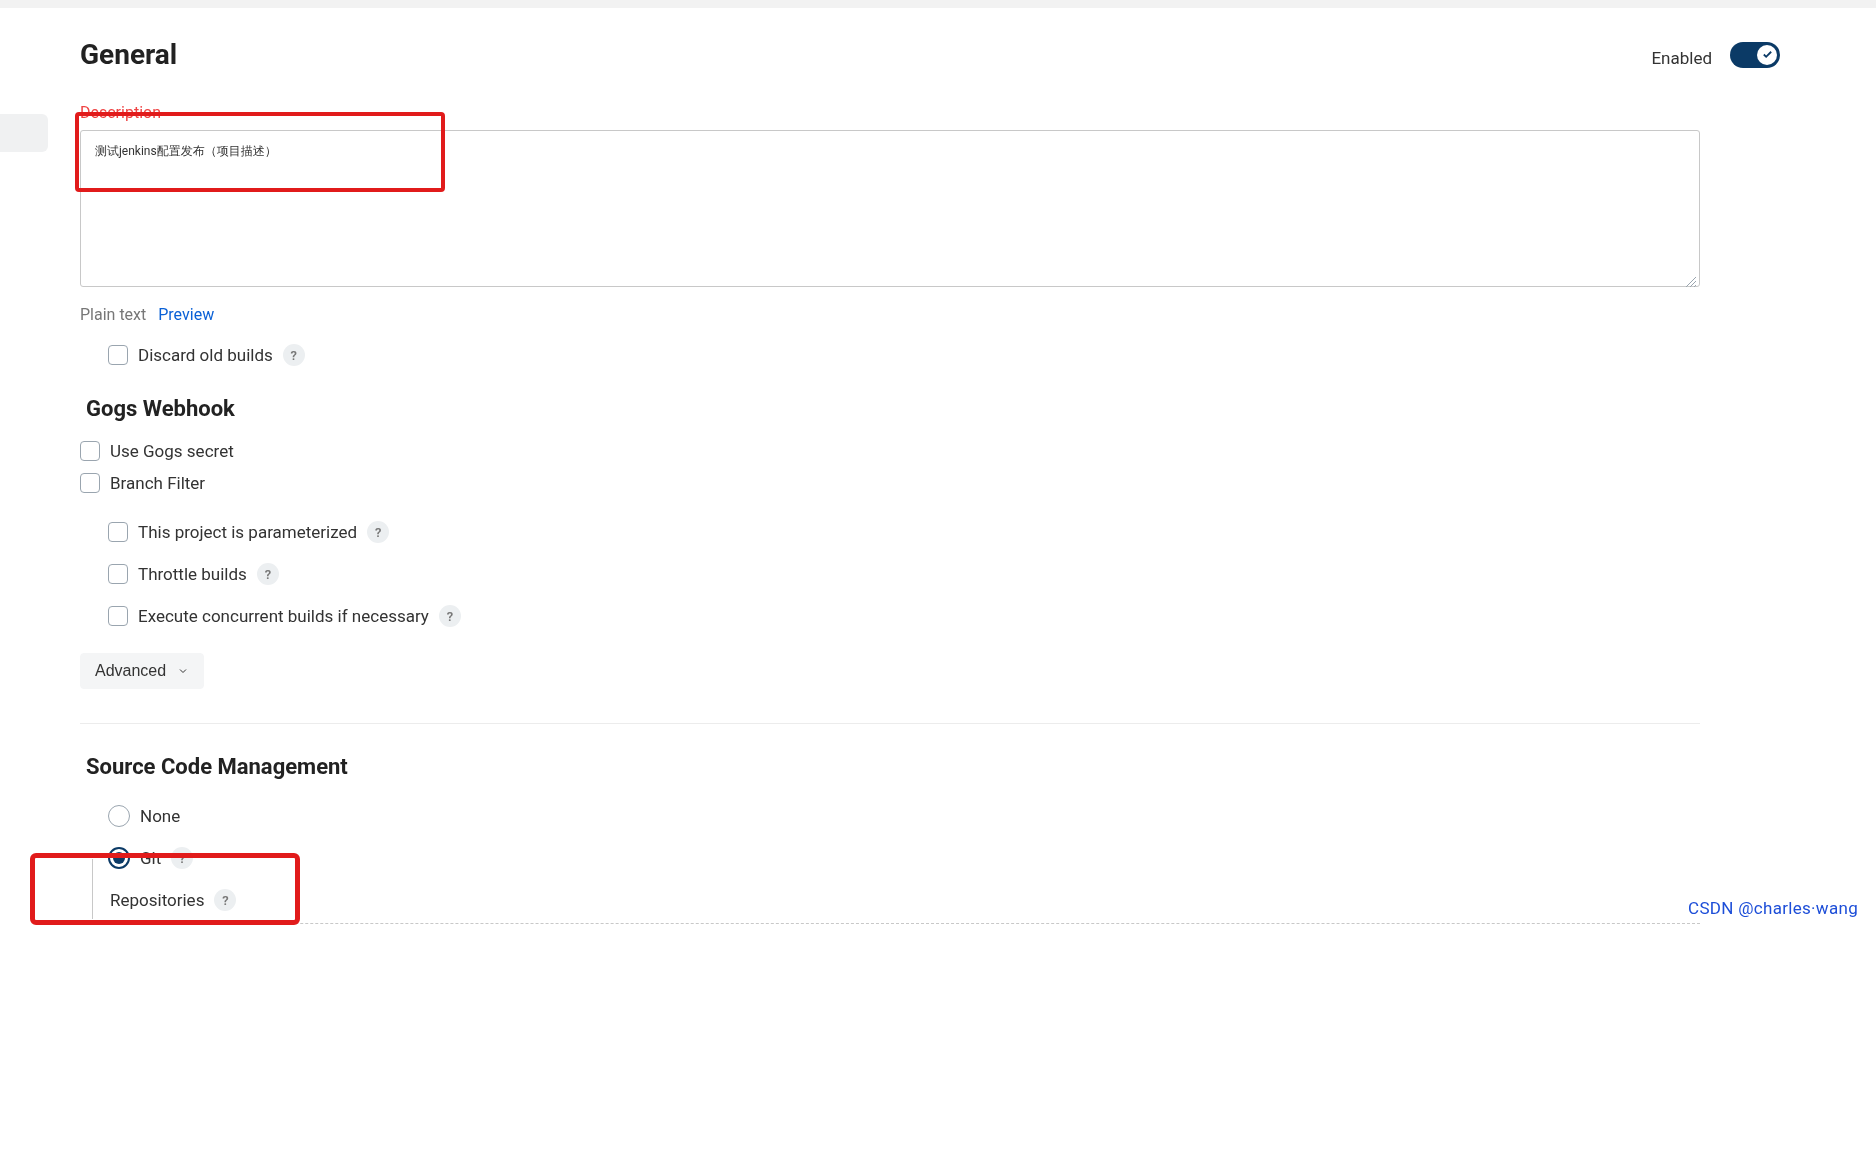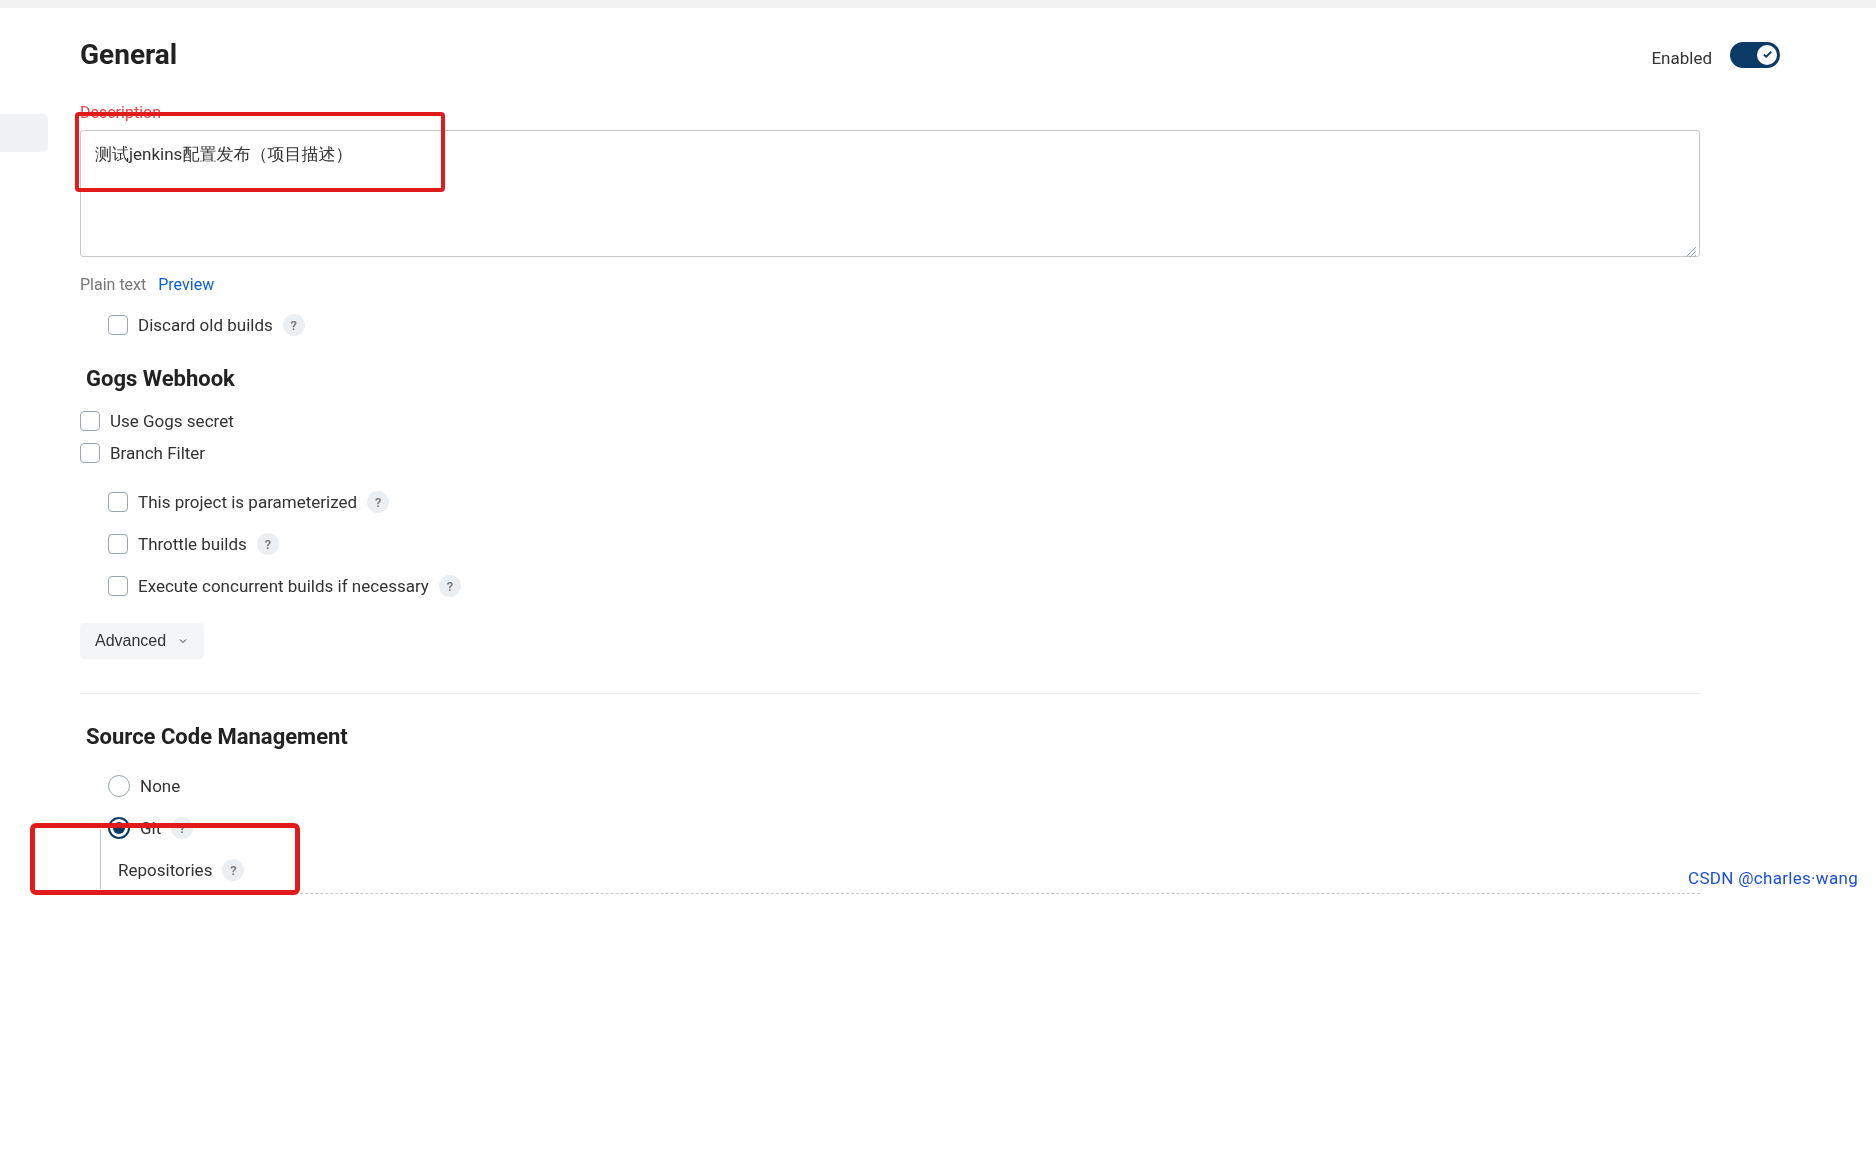--- a/index.html
+++ b/index.html
@@ -10,39 +10,39 @@
   .header-row { display: flex; align-items: center; justify-content: space-between; width: 1700px; margin-bottom: 32px; }
   h1 { font-size: 28px; font-weight: 700; color: #222; }
   h2 { font-size: 22px; font-weight: 700; color: #222; margin: 30px 0 20px 6px; }
   .enabled-wrap { display: flex; align-items: flex-end; gap: 18px; }
   .enabled-label { font-size: 17px; color: #333; }
   .toggle { width: 50px; height: 26px; background: #0b3a66; border-radius: 13px; position: relative; cursor: pointer; }
   .toggle .knob { position: absolute; right: 3px; top: 3px; width: 20px; height: 20px; background: #fff; border-radius: 50%; display: flex; align-items: center; justify-content: center; }
   .toggle .knob svg { width: 11px; height: 11px; }
   .field-label { font-size: 16px; color: #ef4444; margin-bottom: 8px; display: block; }
   .desc-outer { position: relative; width: 1620px; }
-  .textarea { width: 1620px; height: 127px; border: 1px solid #c8c8c8; border-radius: 3px; padding: 12px 14px; font-size: 17px; font-family: inherit; color: #333; resize: both; }
+  .textarea { width: 1620px; height: 157px; border: 1px solid #c8c8c8; border-radius: 3px; padding: 12px 14px; font-size: 12px; font-family: inherit; color: #333; resize: both; }
   .red-box-1 { position: absolute; left: -5px; top: -18px; width: 370px; height: 80px; border: 4px solid #e11b1b; border-radius: 4px; pointer-events: none; }
   .desc-links { margin-top: 14px; font-size: 16px; }
   .desc-links .plain { color: #777; margin-right: 8px; }
   .desc-links .preview { color: #0b61d6; cursor: pointer; }
   .row { display: flex; align-items: center; gap: 10px; margin: 20px 0; padding-left: 28px; }
   .row-tight { display: flex; align-items: center; gap: 10px; margin: 12px 0; }
   .cb { width: 20px; height: 20px; border: 1.5px solid #9aa5af; border-radius: 4px; background: #fff; cursor: pointer; flex: 0 0 auto; }
   .cb-label { font-size: 17px; color: #333; }
   .help { width: 22px; height: 22px; border-radius: 50%; background: #eceff1; color: #777; display: inline-flex; align-items: center; justify-content: center; font-size: 13px; font-weight: 600; cursor: pointer; flex: 0 0 auto; }
   .adv-btn { display: inline-flex; align-items: center; gap: 11px; background: #f4f5f6; border: 1px solid #f4f5f6; border-radius: 4px; padding: 8px 14px; font-size: 16px; color: #333; cursor: pointer; margin-top: 6px; }
   .adv-btn svg { width: 12px; height: 12px; }
   .divider { width: 1620px; height: 1px; background: #ececec; margin-top: 34px; }
   .radio { width: 22px; height: 22px; border: 1.5px solid #9aa5af; border-radius: 50%; background: #fff; flex: 0 0 auto; display: flex; align-items: center; justify-content: center; cursor: pointer; }
   .radio.selected { border-color: #0b3a66; border-width: 2px; }
   .radio.selected .dot { width: 12px; height: 12px; background: #0b3a66; border-radius: 50%; }
   .scm-group { margin-top: 26px; }
   .red-box-2 { position: absolute; border: 5px solid #e11b1b; border-radius: 6px; pointer-events: none; }
-  .repo-line { margin-left: 38px; display: flex; align-items: center; gap: 10px; font-size: 17px; color: #333; position: relative; }
+  .repo-line { margin-left: 30px; display: flex; align-items: center; gap: 10px; font-size: 17px; color: #333; position: relative; }
   .repo-connector { position: absolute; left: -18px; top: -30px; width: 1px; height: 60px; background: #c8c8c8; }
   .dash-line { margin-left: 30px; width: 1590px; border-top: 1px dashed #c8c8c8; margin-top: 12px; }
   .watermark { position: absolute; right: 18px; bottom: 6px; font-size: 17px; color: #1d4ed8; letter-spacing: .3px; }
   .textarea::-webkit-resizer { background: transparent; }
   .resize-handle { position: absolute; right: 2px; bottom: 2px; width: 14px; height: 14px; pointer-events: none; }
 </style>
 </head>
 <body>
 
 <div class="topbar"></div>

